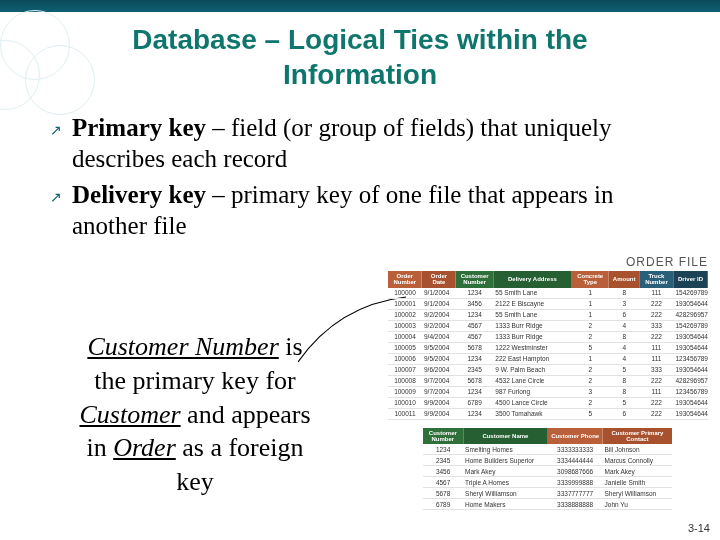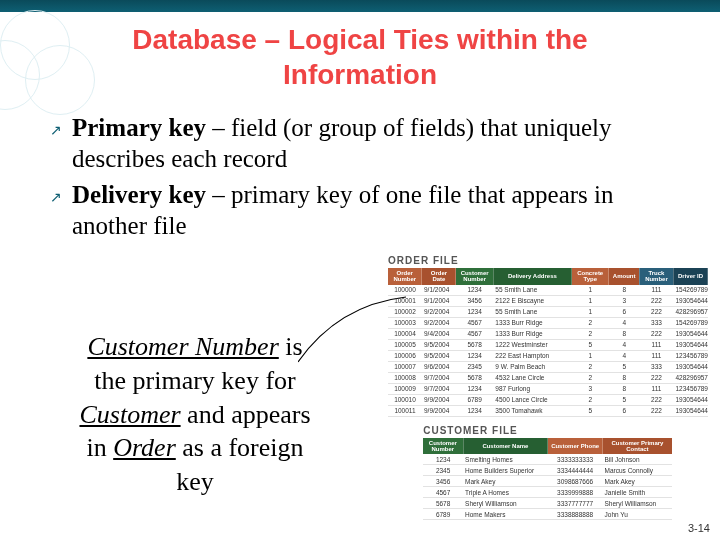--- a/index.html
+++ b/index.html
@@ -21,21 +21,21 @@
     pointer-events: none;
   }
   .circles .c {
     position: absolute;
     border: 1.5px solid #dfeff3;
     border-radius: 50%;
   }
   .title {
     text-align: center;
     font-size: 28px;
-    color: #ef4444;
+    color: #0f766e;
     font-family: Verdana, Arial, sans-serif;
     margin: 10px 60px 20px 60px;
     line-height: 1.25;
   }
   .bullets {
     margin: 0 40px 0 50px;
   }
   .bullet {
     display: flex;
     align-items: flex-start;
@@ -77,23 +77,23 @@
   
   .fig {
     position: absolute;
     right: 12px; top: 255px;
     width: 320px;
     font-family: Arial, sans-serif;
     font-size: 6.5px;
     color: #333;
   }
   .fig-title {
-    text-align: left;
-    font-size: 10px;
-    font-weight: bold;
+    text-align: right;
+    font-size: 12px;
+    font-weight: normal;
     letter-spacing: 1px;
     color: #555;
     margin-bottom: 2px;
   }
   table.mini {
     border-collapse: collapse;
     width: 100%;
     table-layout: fixed;
   }
   table.mini th {
@@ -310,21 +310,20 @@
           <td class="c">1234</td>
           <td>3500 Tomahawk</td>
           <td class="c">5</td>
           <td class="c">6</td>
           <td class="c">222</td>
           <td class="c">193054644</td>
         </tr>
       </tbody>
   </table>
   <div class="cust-wrap">
-    <div class="fig-title">CUSTOMER FILE</div>
     <table class="mini cust">
       <colgroup>
           <col class="c1">
           <col class="c2">
           <col class="c3">
           <col class="c4">
         </colgroup>
       <thead>
           <tr id="cust-head">
             <th>Customer Number</th>

